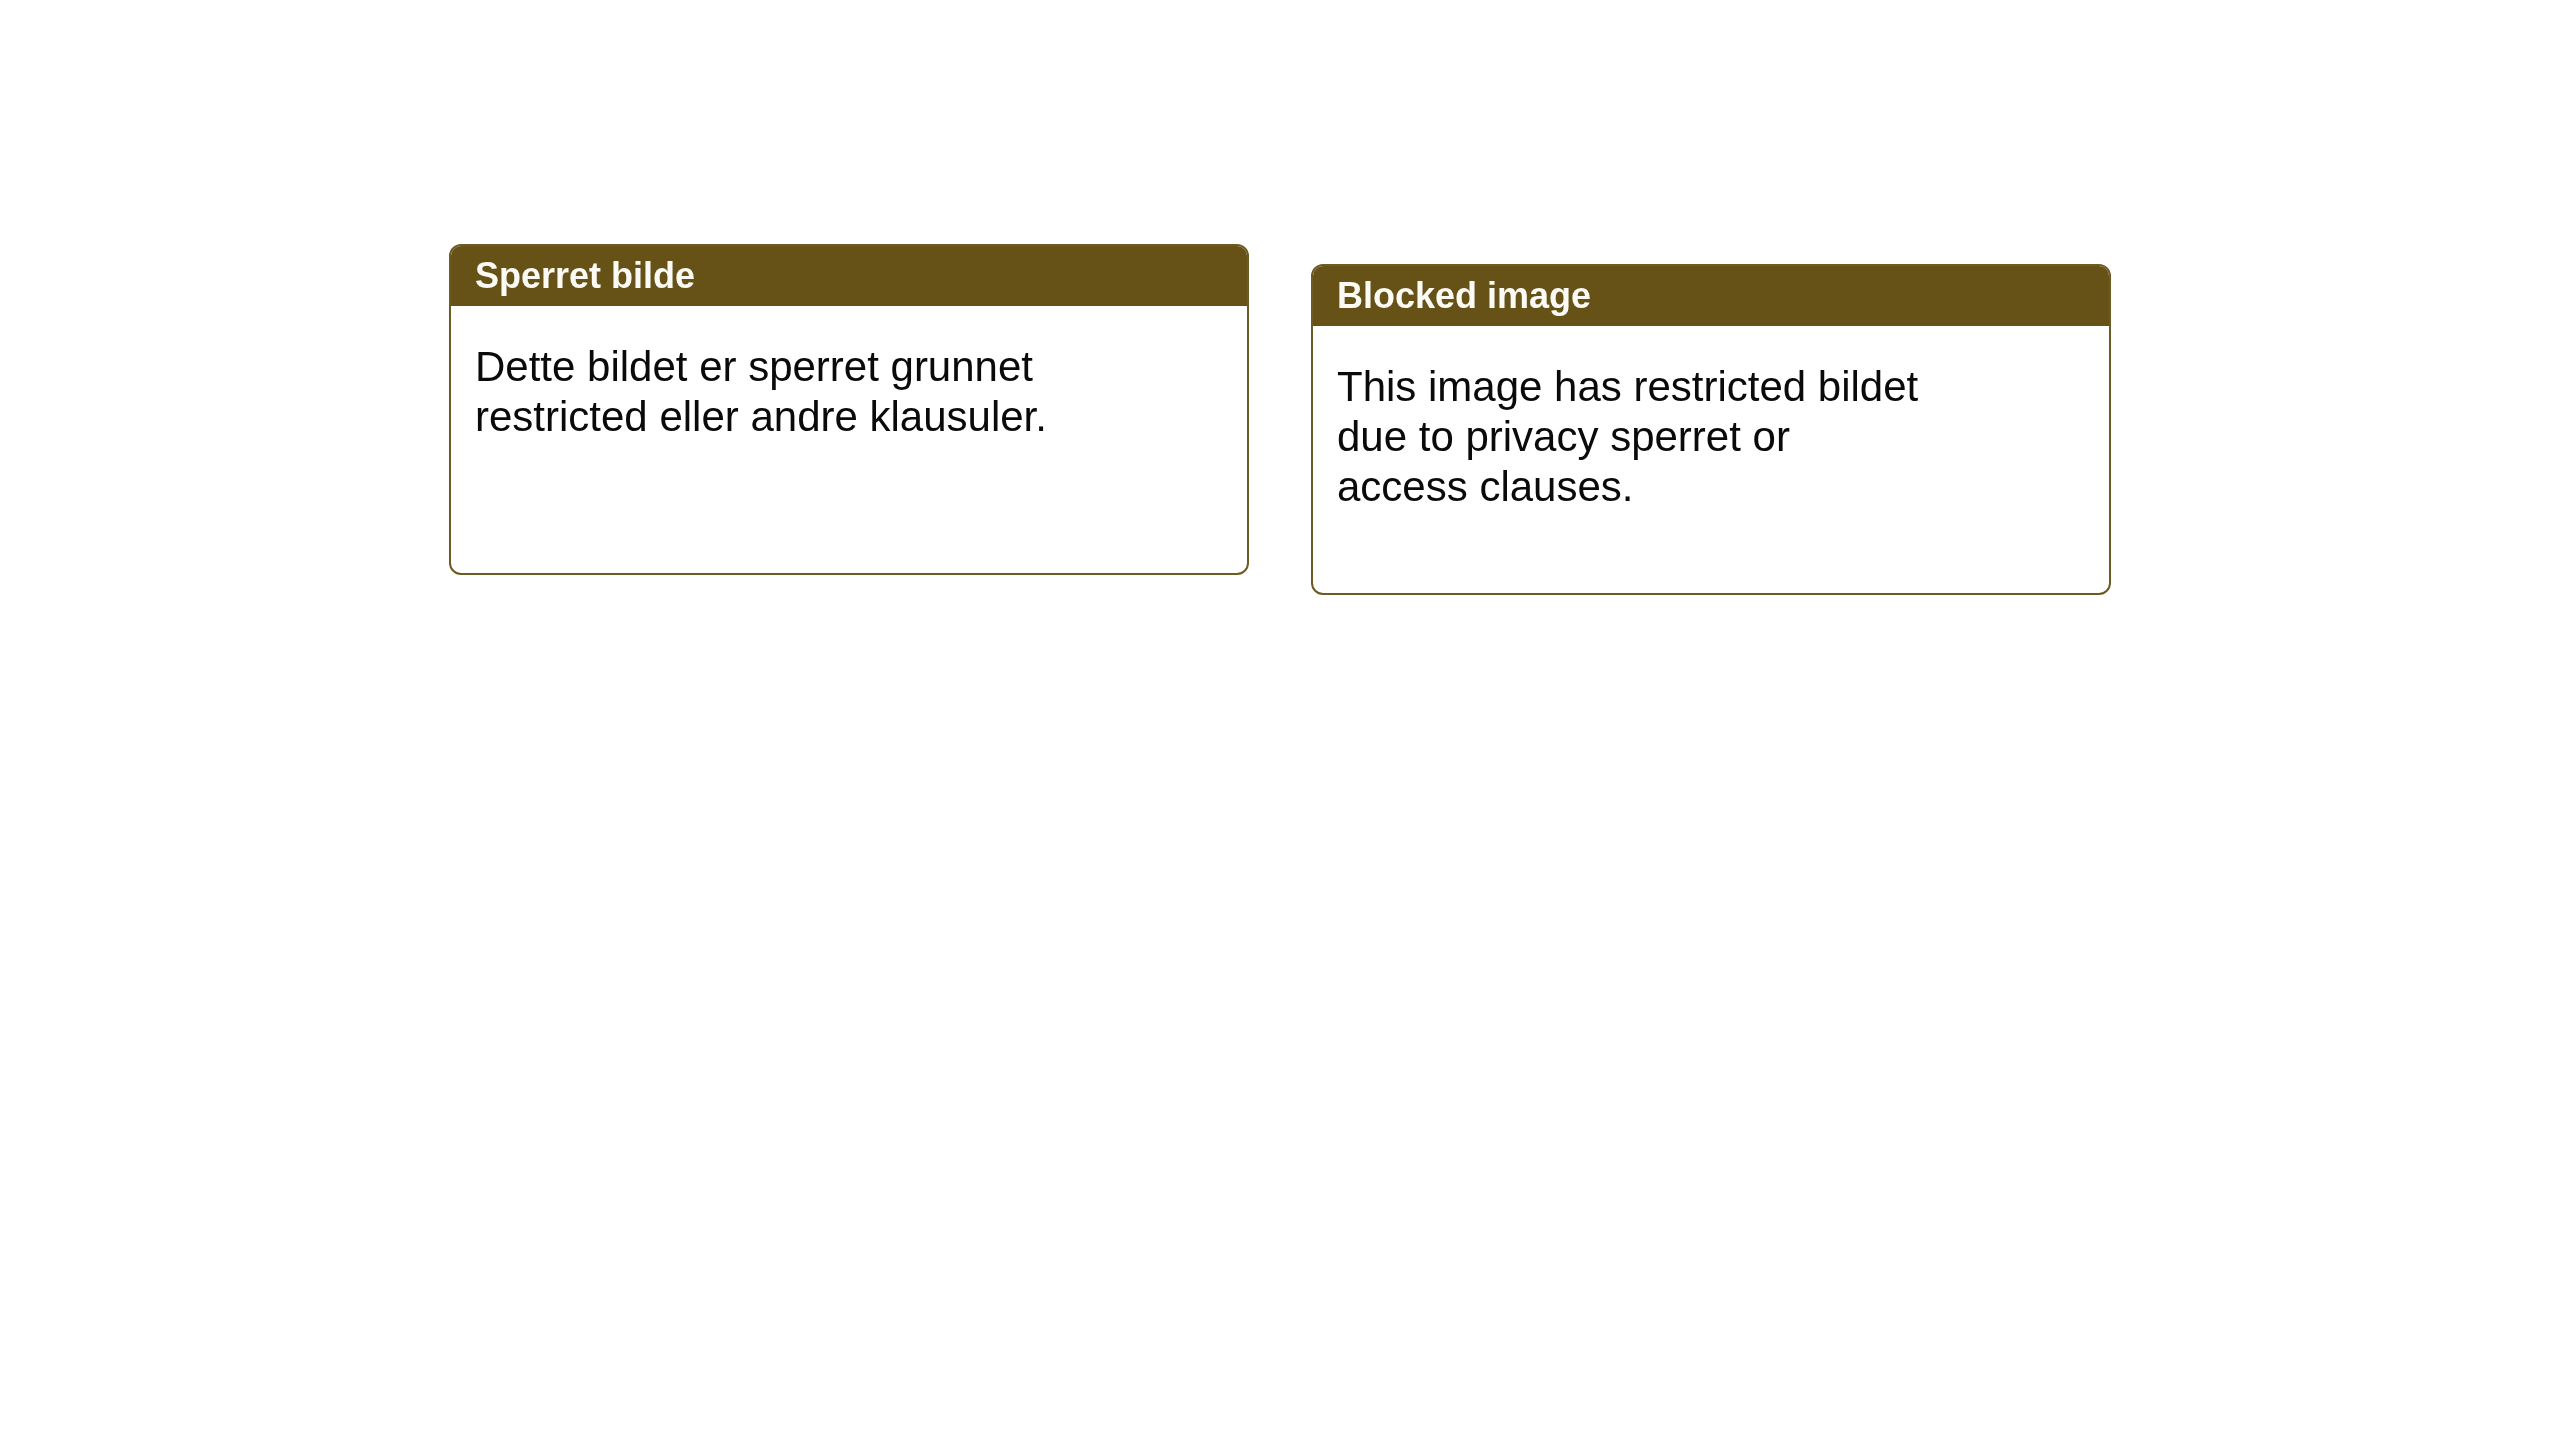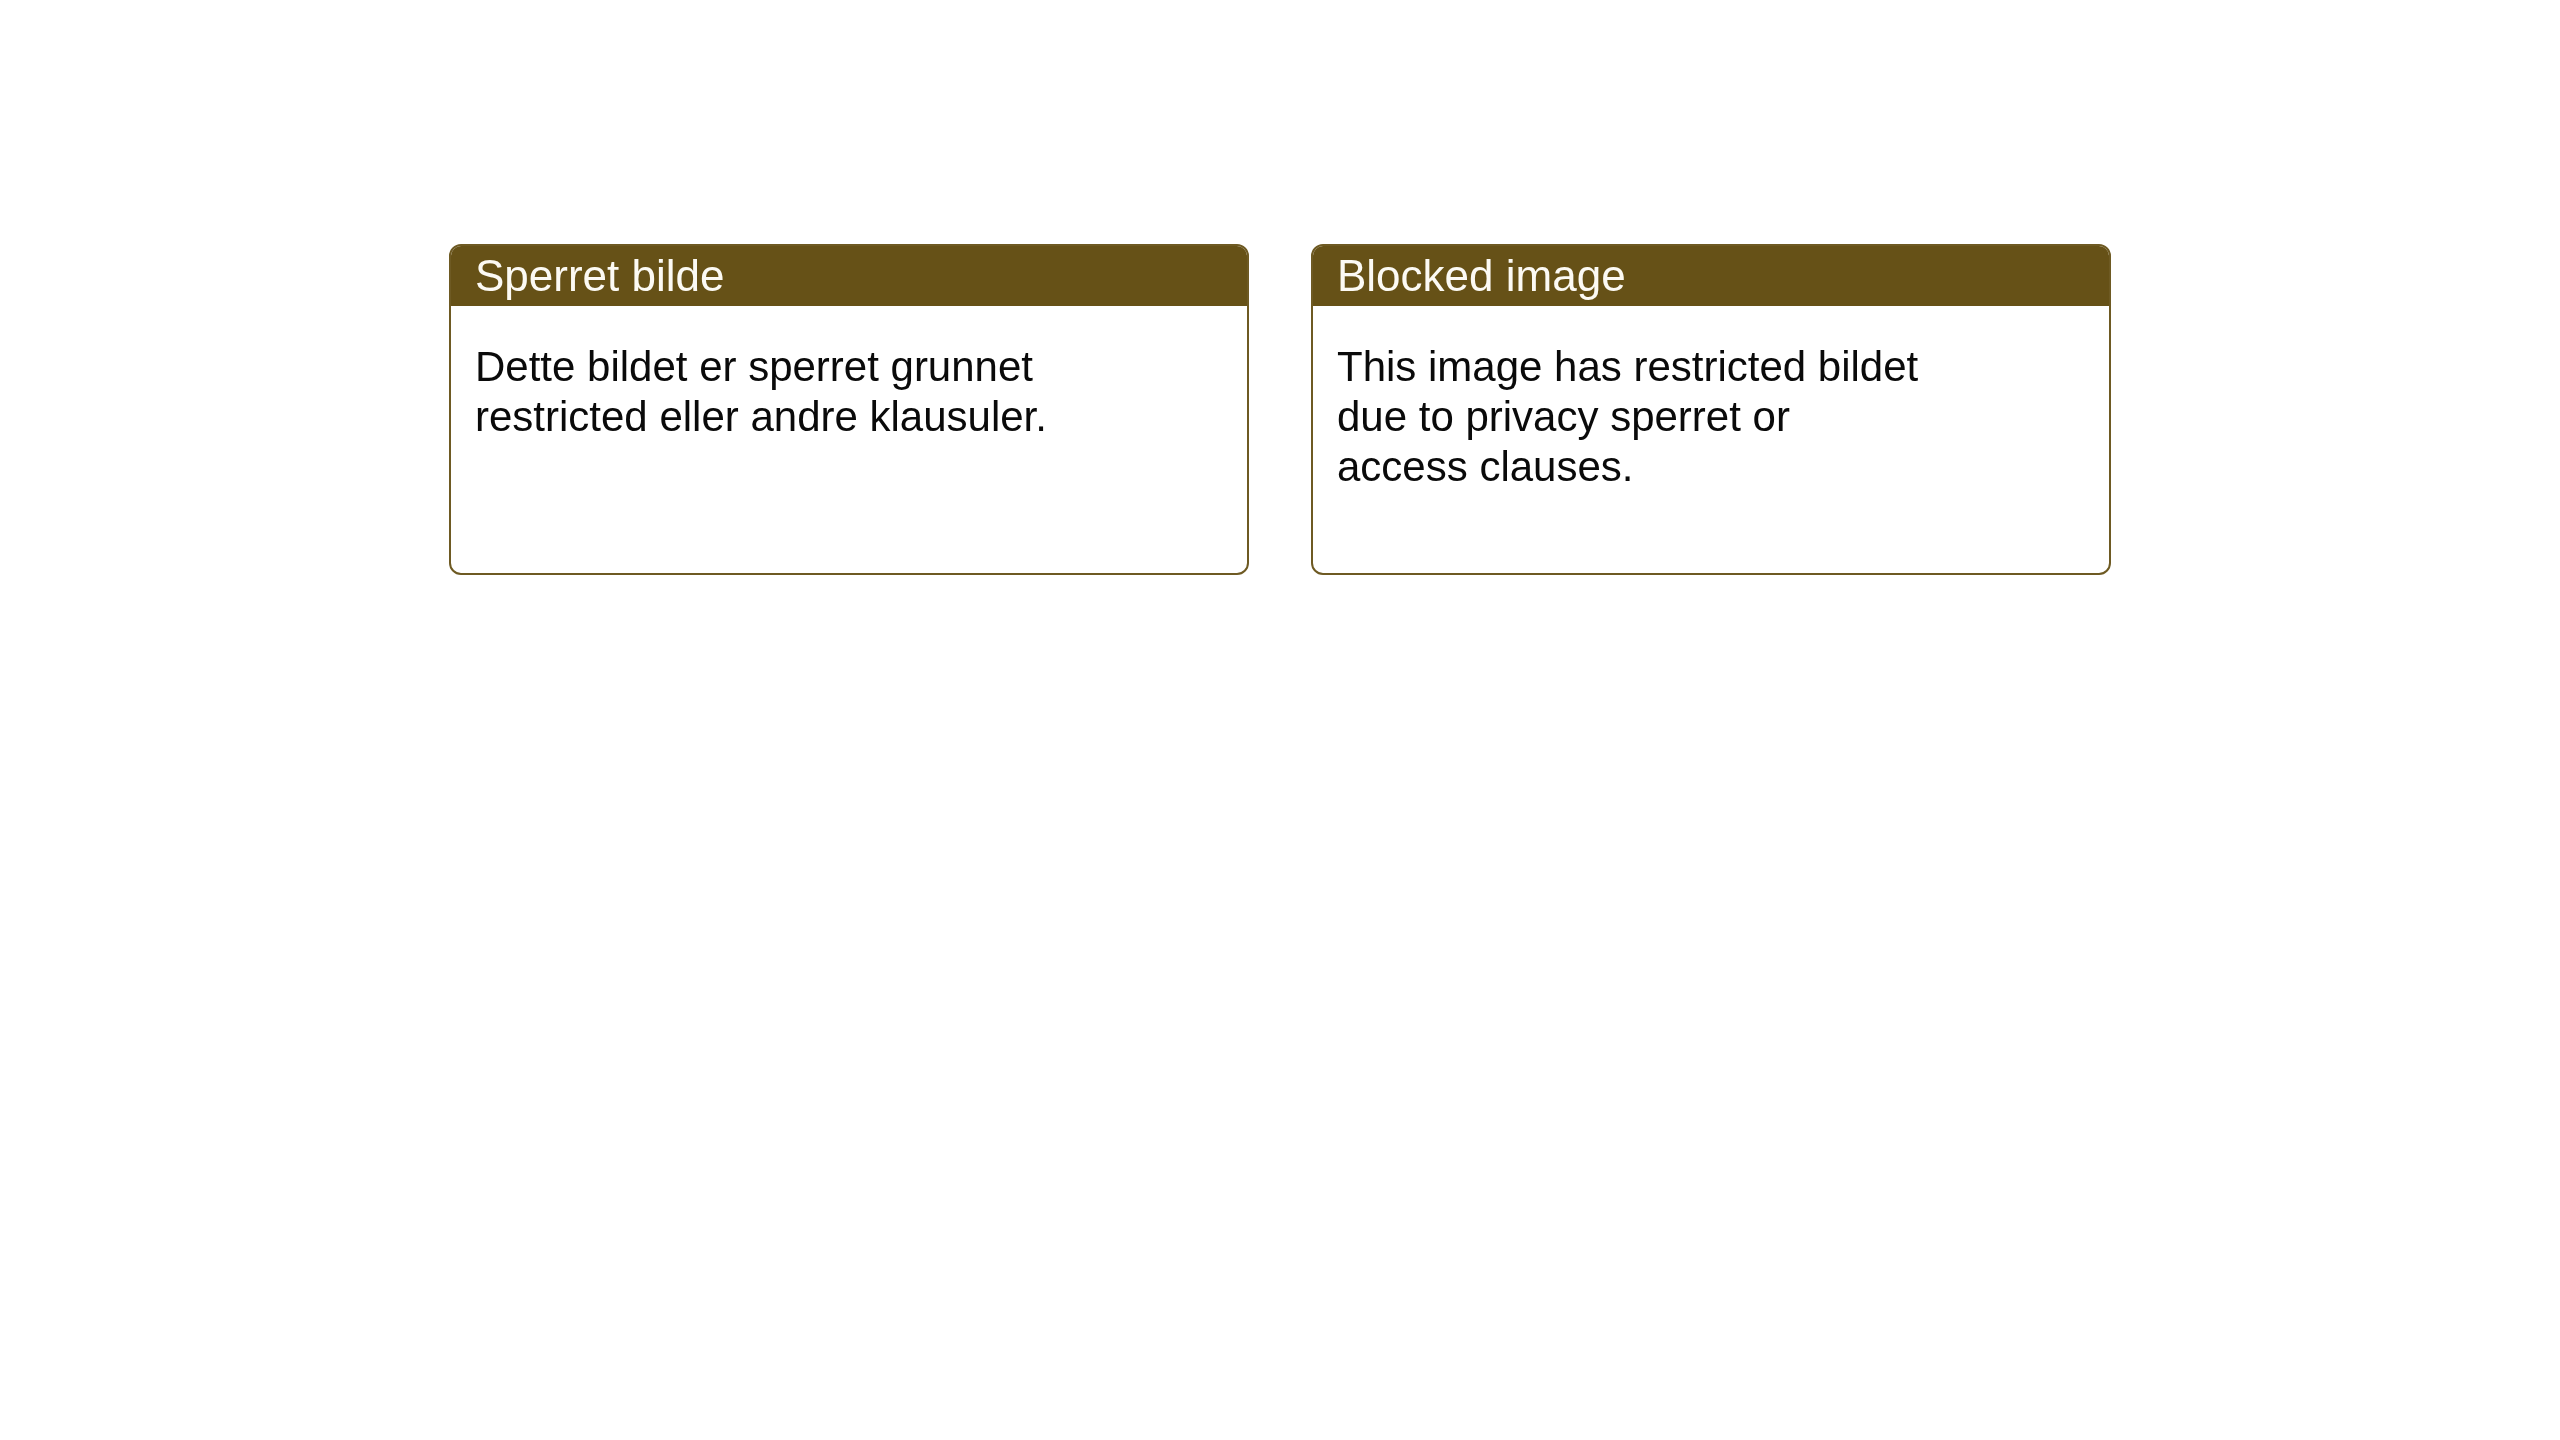--- a/index.html
+++ b/index.html
@@ -21,34 +21,35 @@
     top: 244px;
     width: 800px;
     height: 331px;
     background: #ffffff;
     border: 2px solid #6e5a23;
     border-radius: 12px;
     box-sizing: border-box;
     overflow: hidden;
   }
   .card.card-no { left: 449px; }
-  .card.card-en { left: 1311px; }
+  .card.card-en { left: 1311px; margin-top: 20px; }
   .card-header {
     height: 60px;
     background: #665117;
     display: flex;
     align-items: center;
     padding: 0 24px;
     box-sizing: border-box;
   }
   .card-title {
     color: #fcfaf4;
-    font-size: 44px;
+    font-size: 36px;
     line-height: 60px;
     white-space: nowrap;
+    font-weight: bold;
   }
   .card-body {
     padding: 36px 20px 0 24px;
     color: #0a0a0a;
     font-size: 42px;
     line-height: 50px;
   }
   .body-line {
     white-space: nowrap;
   }

